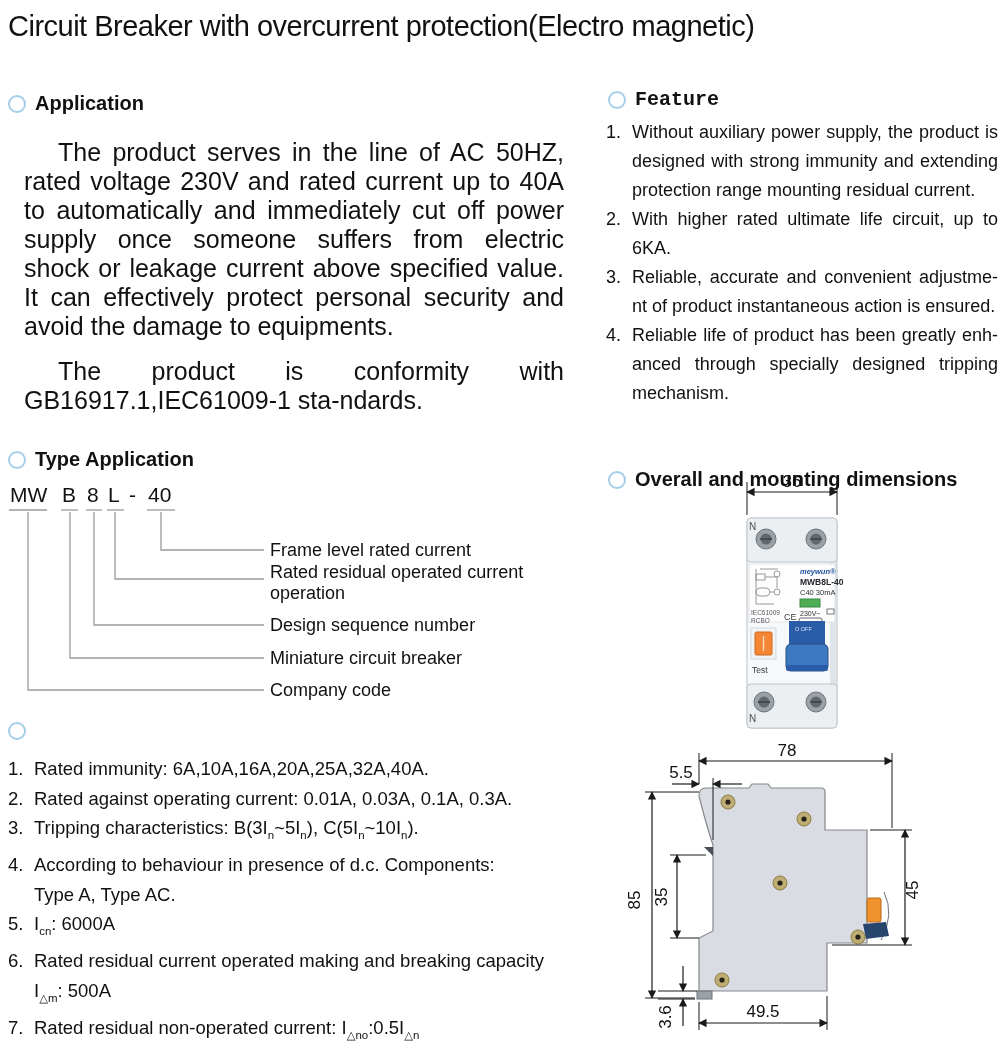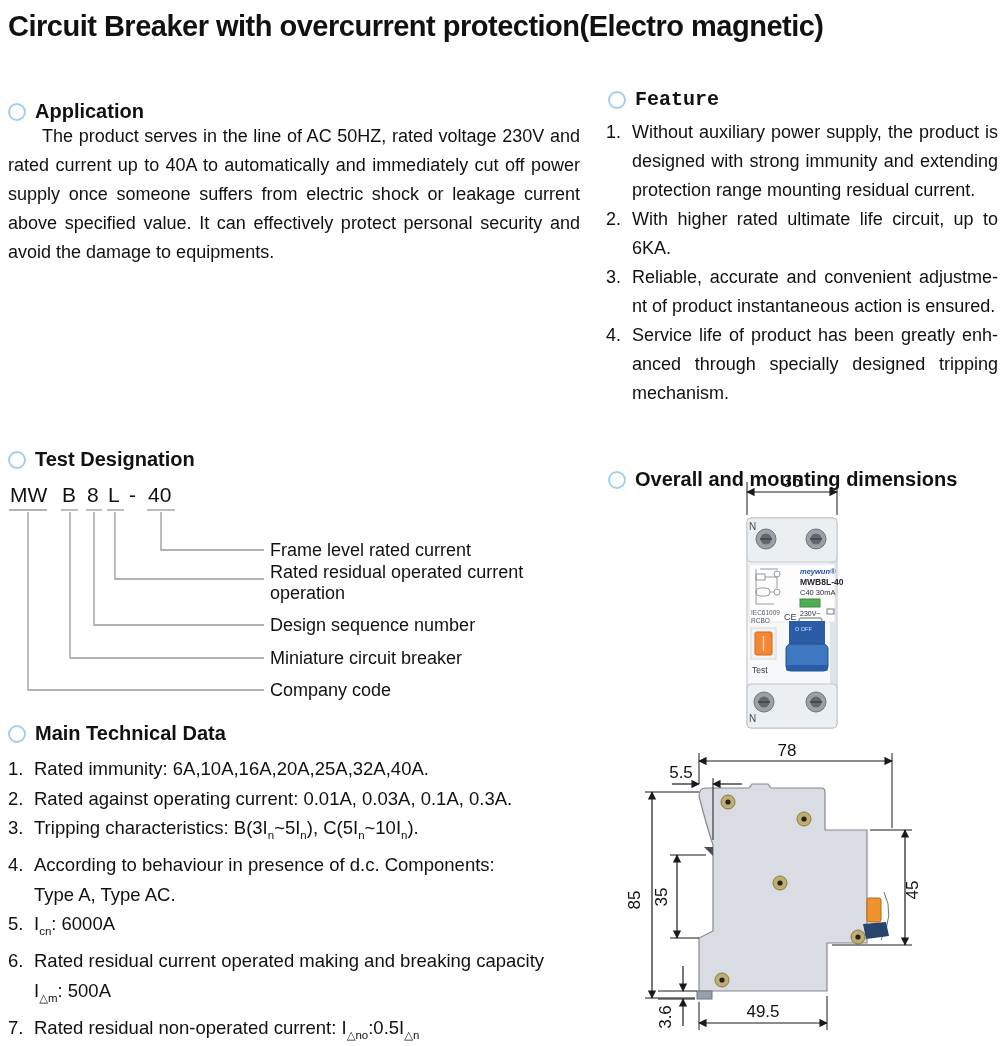--- a/index.html
+++ b/index.html
@@ -2,53 +2,54 @@
 <html><head>
 <meta charset="utf-8">
 <style>
   html,body{margin:0;padding:0;}
   body{
     width:1000px;height:1046px;position:relative;background:#ffffff;
     font-family:"Liberation Sans",sans-serif;color:#111;overflow:hidden;
   }
   .abs{position:absolute;}
   .page-title{
-    left:8px;top:10px;width:980px;font-size:29px;font-weight:bold;
+    left:8px;top:10px;width:980px;font-size:29px;font-weight:normal;
     letter-spacing:-0.5px;white-space:nowrap;
   }
   .section-heading{display:flex;align-items:center;gap:9px;font-size:20px;font-weight:bold;}
   .ring{width:14px;height:14px;border-radius:50%;border:2.5px solid #a5cfe9;flex:none;}
   .app-col{left:8px;top:122px;width:572px;}
-  .para{font-size:18px;line-height:29px;text-align:justify;text-indent:34px;margin:0;}
+  .para{font-size:25px;line-height:29px;text-align:justify;text-indent:34px;margin:16px;}
   .feature-col{left:606px;top:118px;width:392px;}
   .list-row{display:flex;font-size:18px;line-height:29px;}
   .list-row .num{width:26px;flex:none;}
   .list-row .itext{flex:1;text-align:justify;}
   .mtd-col{left:8px;top:754px;width:578px;}
   .mtd-col .list-row{font-size:18.5px;line-height:29.5px;}
   sub{font-size:0.62em;}
   svg text{font-family:"Liberation Sans",sans-serif;}
   .dimtxt{font-size:17px;fill:#111;}
   .dimline{stroke:#1a1a1a;stroke-width:1.2;fill:none;}
   .extline{stroke:#1a1a1a;stroke-width:1;fill:none;}
   .conn{stroke:#9a9a9a;stroke-width:1.3;fill:none;}
   .codetxt{font-size:21px;fill:#111;}
   .lbltxt{font-size:18px;fill:#111;}
 </style>
 </head>
 <body>
 
 <div class="abs page-title">Circuit Breaker with overcurrent protection(Electro magnetic)</div>
 
-<div class="abs section-heading" style="left:8px;top:100px;">
+<div class="abs section-heading" style="left:8px;top:92px;">
   <span class="ring"></span>
   <span>Application</span>
 </div>
 <div class="abs app-col">
   <p class="para">The product serves in the line of AC 50HZ, rated voltage 230V and rated current up to 40A to automatically and immediately cut off power supply once someone suffers from electric shock or leakage current above specified value. It can effectively protect personal security and avoid the damage to equipments.</p>
+  <p class="para">The product is conformity with GB16917.1,IEC61009-1 sta-ndards.</p>
 </div>
 
 <div class="abs section-heading" style="left:608px;top:88px;font-family:Liberation Mono, monospace;">
   <span class="ring"></span>
   <span>Feature</span>
 </div>
 <div class="abs feature-col">
   <div class="list-row">
     <span class="num">1.</span>
     <span class="itext">Without auxiliary power supply, the product is designed with strong immunity and extending protection range mounting residual current.</span>
@@ -56,27 +57,27 @@
   <div class="list-row">
     <span class="num">2.</span>
     <span class="itext">With higher rated ultimate life circuit, up to 6KA.</span>
   </div>
   <div class="list-row">
     <span class="num">3.</span>
     <span class="itext">Reliable, accurate and convenient adjustme-nt of product instantaneous action is ensured.</span>
   </div>
   <div class="list-row">
     <span class="num">4.</span>
-    <span class="itext">Service life of product has been greatly enh-anced through specially designed tripping mechanism.</span>
+    <span class="itext">Reliable life of product has been greatly enh-anced through specially designed tripping mechanism.</span>
   </div>
 </div>
 
 <div class="abs section-heading" style="left:8px;top:448px;">
   <span class="ring"></span>
-  <span>Test Designation</span>
+  <span>Type Application</span>
 </div>
 <svg class="abs" style="left:8px;top:483px;" width="572" height="218" viewBox="0 0 572 218">
 
   <text class="codetxt" x="2" y="19">MW</text>
   <text class="codetxt" x="54" y="19">B</text>
   <text class="codetxt" x="79" y="19">8</text>
   <text class="codetxt" x="100" y="19">L</text>
   <text class="codetxt" x="121" y="19">-</text>
   <text class="codetxt" x="140" y="19">40</text>
 
@@ -97,21 +98,20 @@
   <text class="lbltxt" x="262" y="73">Frame level rated current</text>
   <text class="lbltxt" x="262" y="95">Rated residual operated current</text>
   <text class="lbltxt" x="262" y="116">operation</text>
   <text class="lbltxt" x="262" y="148">Design sequence number</text>
   <text class="lbltxt" x="262" y="181">Miniature circuit breaker</text>
   <text class="lbltxt" x="262" y="213">Company code</text>
 </svg>
 
 <div class="abs section-heading" style="left:8px;top:722px;">
   <span class="ring"></span>
-  <span>Main Technical Data</span>
 </div>
 <div class="abs mtd-col">
   <div class="list-row">
     <span class="num">1.</span>
     <span class="itext">Rated immunity: 6A,10A,16A,20A,25A,32A,40A.</span>
   </div>
   <div class="list-row">
     <span class="num">2.</span>
     <span class="itext">Rated against operating current: 0.01A, 0.03A, 0.1A, 0.3A.</span>
   </div>

